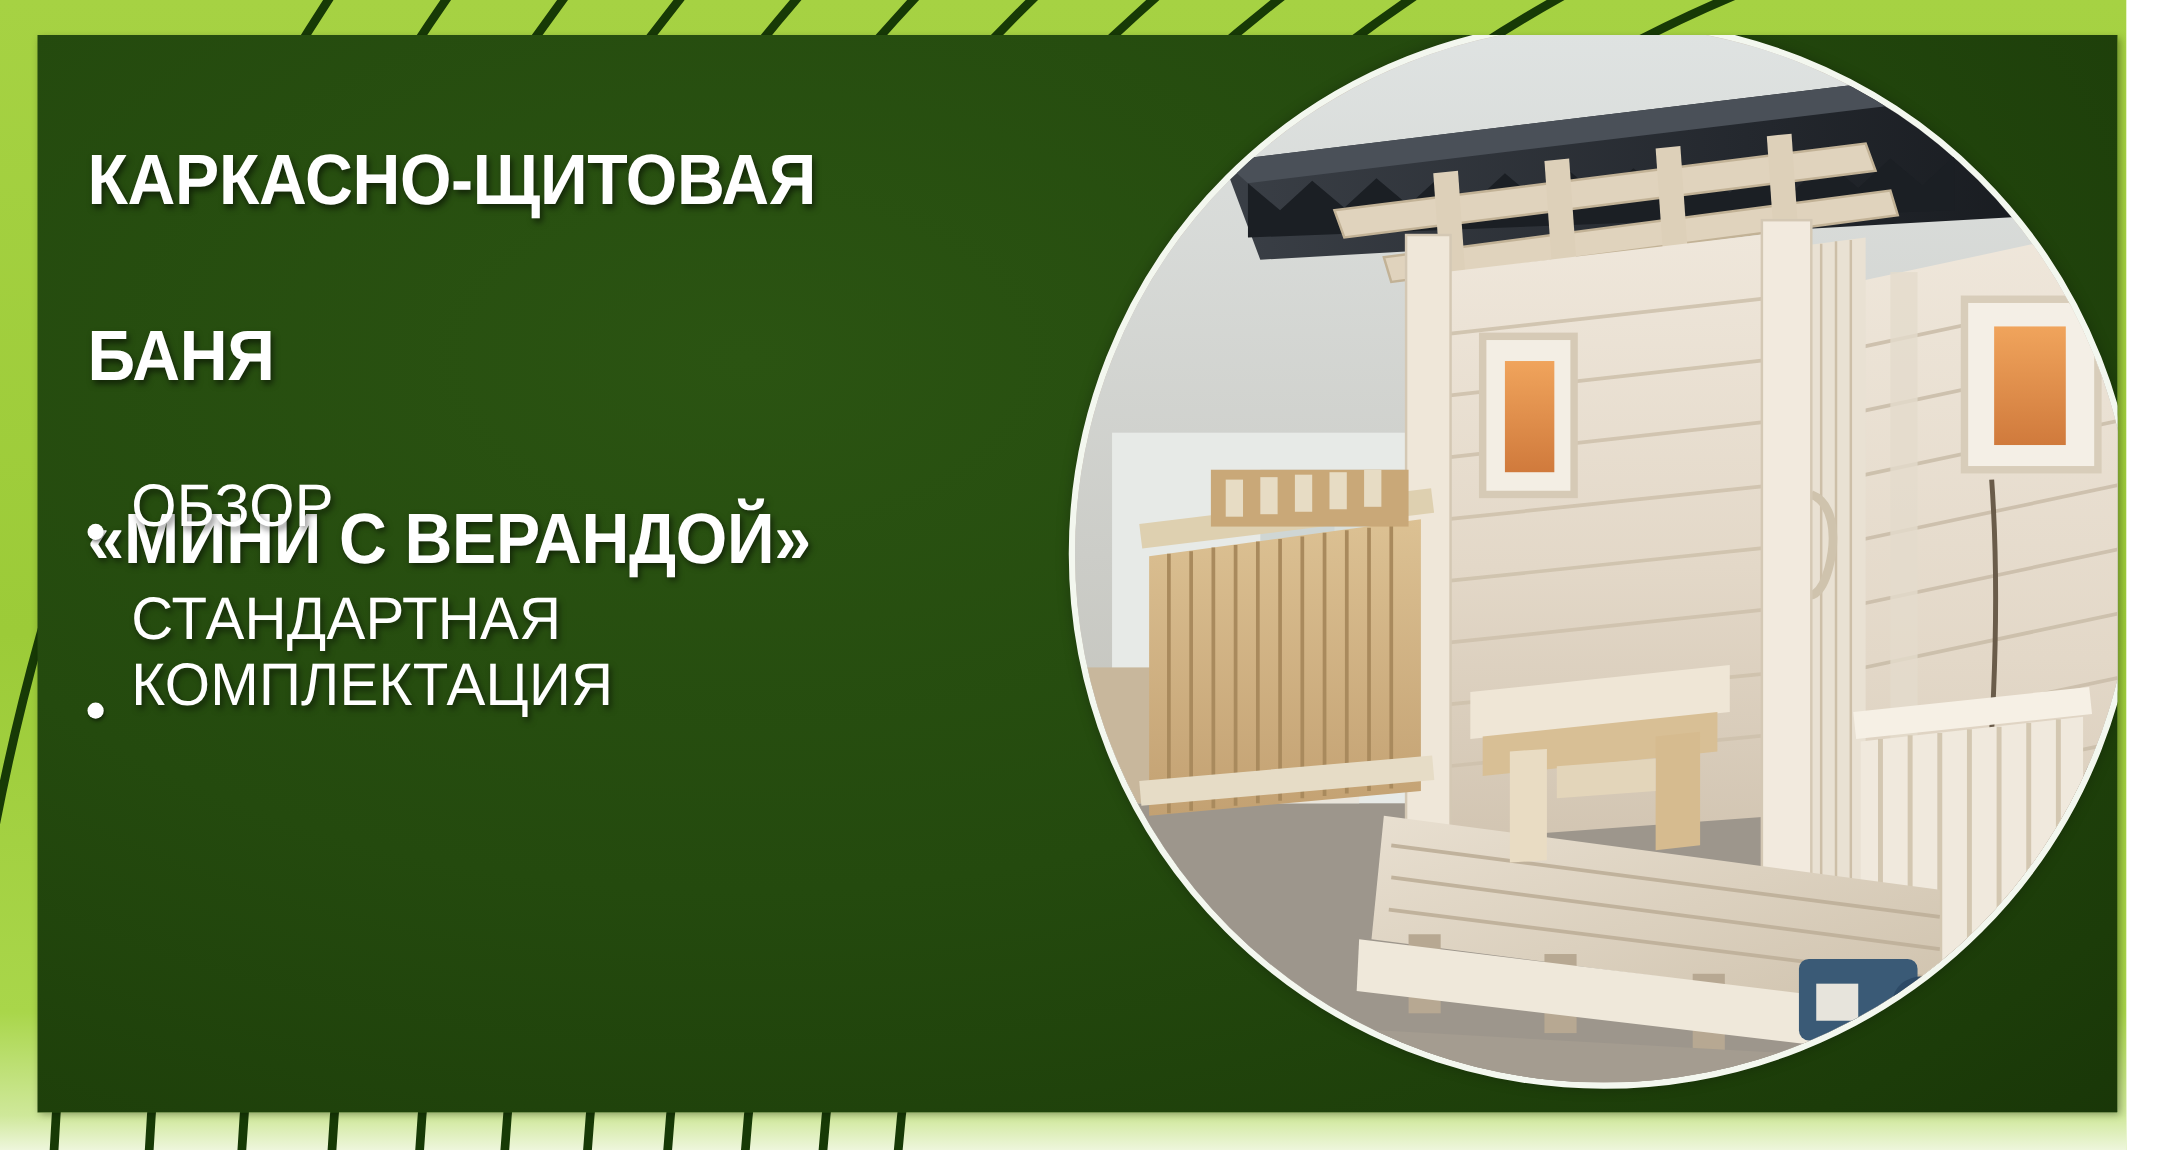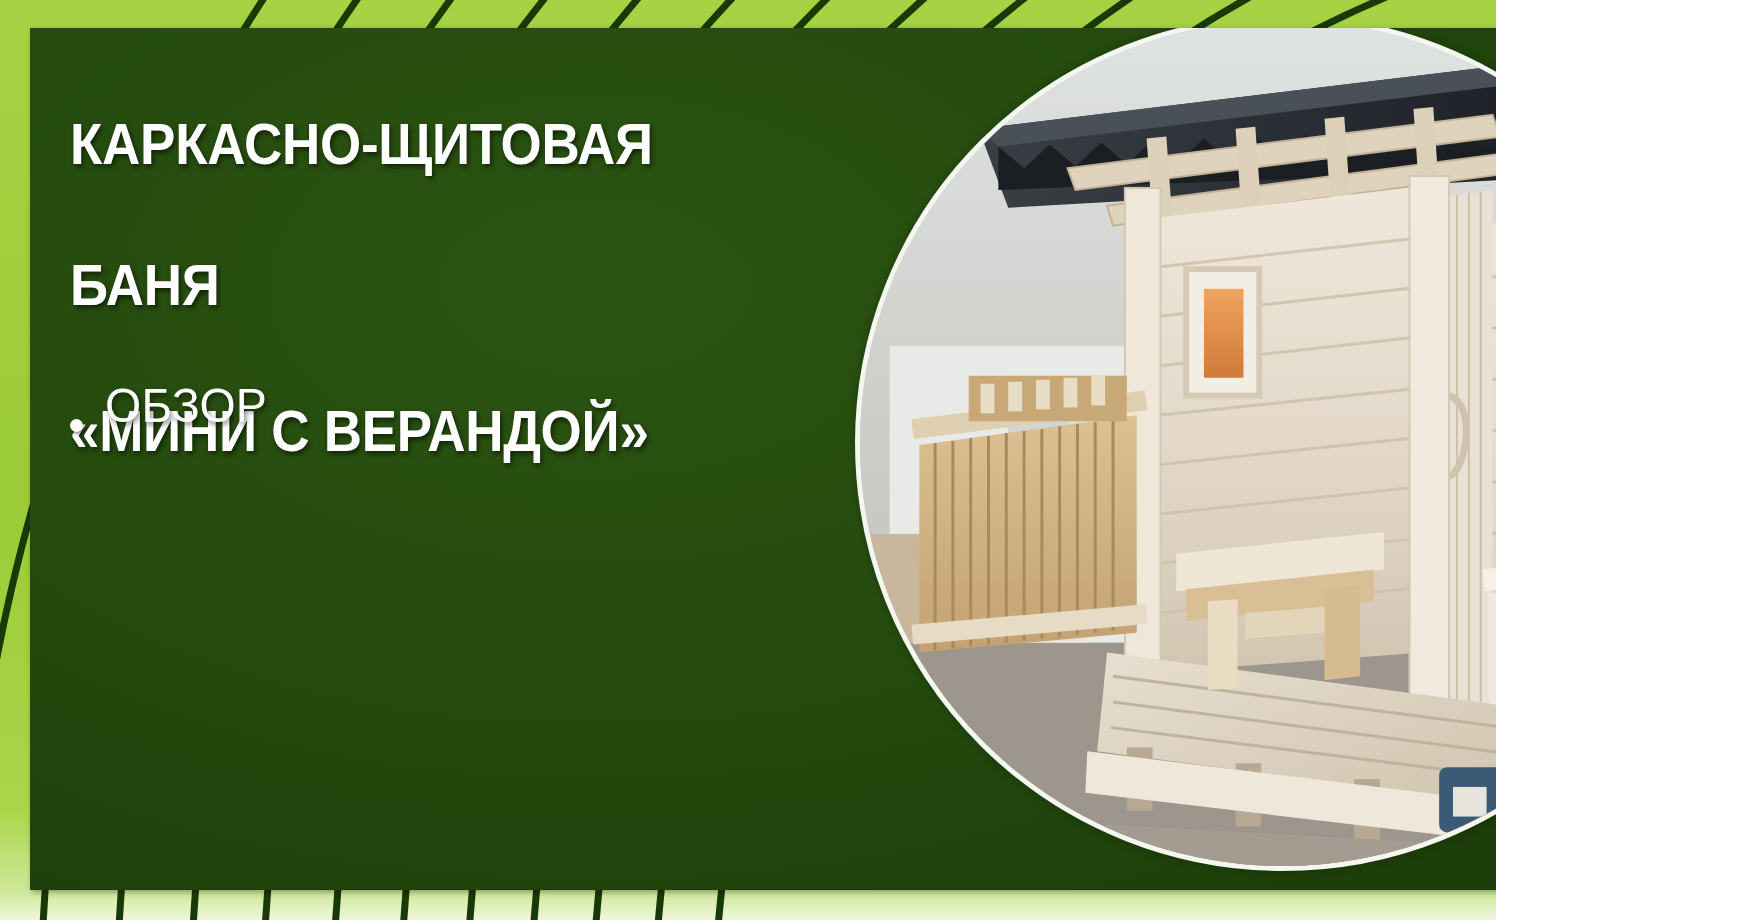--- a/index.html
+++ b/index.html
@@ -6,21 +6,21 @@
   html,body {
     width:1740px; height:920px;
     background:#ffffff;
     font-family:"Liberation Sans", sans-serif;
     overflow:hidden;
   }
 
   
   #slide {
     position:relative;
-    width:1496px; height:920px;
+    width:1701px; height:920px;
     overflow:hidden;
     background:#a4d13f;
   }
 
   
   .frame-bg {
     position:absolute; inset:0;
     background:linear-gradient(180deg,#a6d243 0%, #9ccb38 55%, #a9d64a 88%, #cfe89a 97%, #eef6dc 100%);
   }
   .arcs { position:absolute; inset:0; }
@@ -132,20 +132,25 @@
         <span class="ln ln3">«МИНИ С ВЕРАНДОЙ»</span>
       </div>
 
       <div class="bullets">
 
         <div class="bullet">
           <span class="dot"></span>
           <span class="btext">ОБЗОР</span>
         </div>
 
+        <div class="bullet">
+          <span class="dot"></span>
+          <span class="btext" style="white-space:pre-line;">СТАНДАРТНАЯ
+КОМПЛЕКТАЦИЯ</span>
+        </div>
 
 
       </div>
 
       <div class="photo-circle">
         <svg viewBox="0 0 856 856" preserveAspectRatio="xMidYMid slice" aria-hidden="true">
           <defs>
             <linearGradient id="wallG" x1="0" y1="0" x2="0" y2="1">
               <stop offset="0%" stop-color="#efe7db"></stop>
               <stop offset="55%" stop-color="#e3d8c8"></stop>

